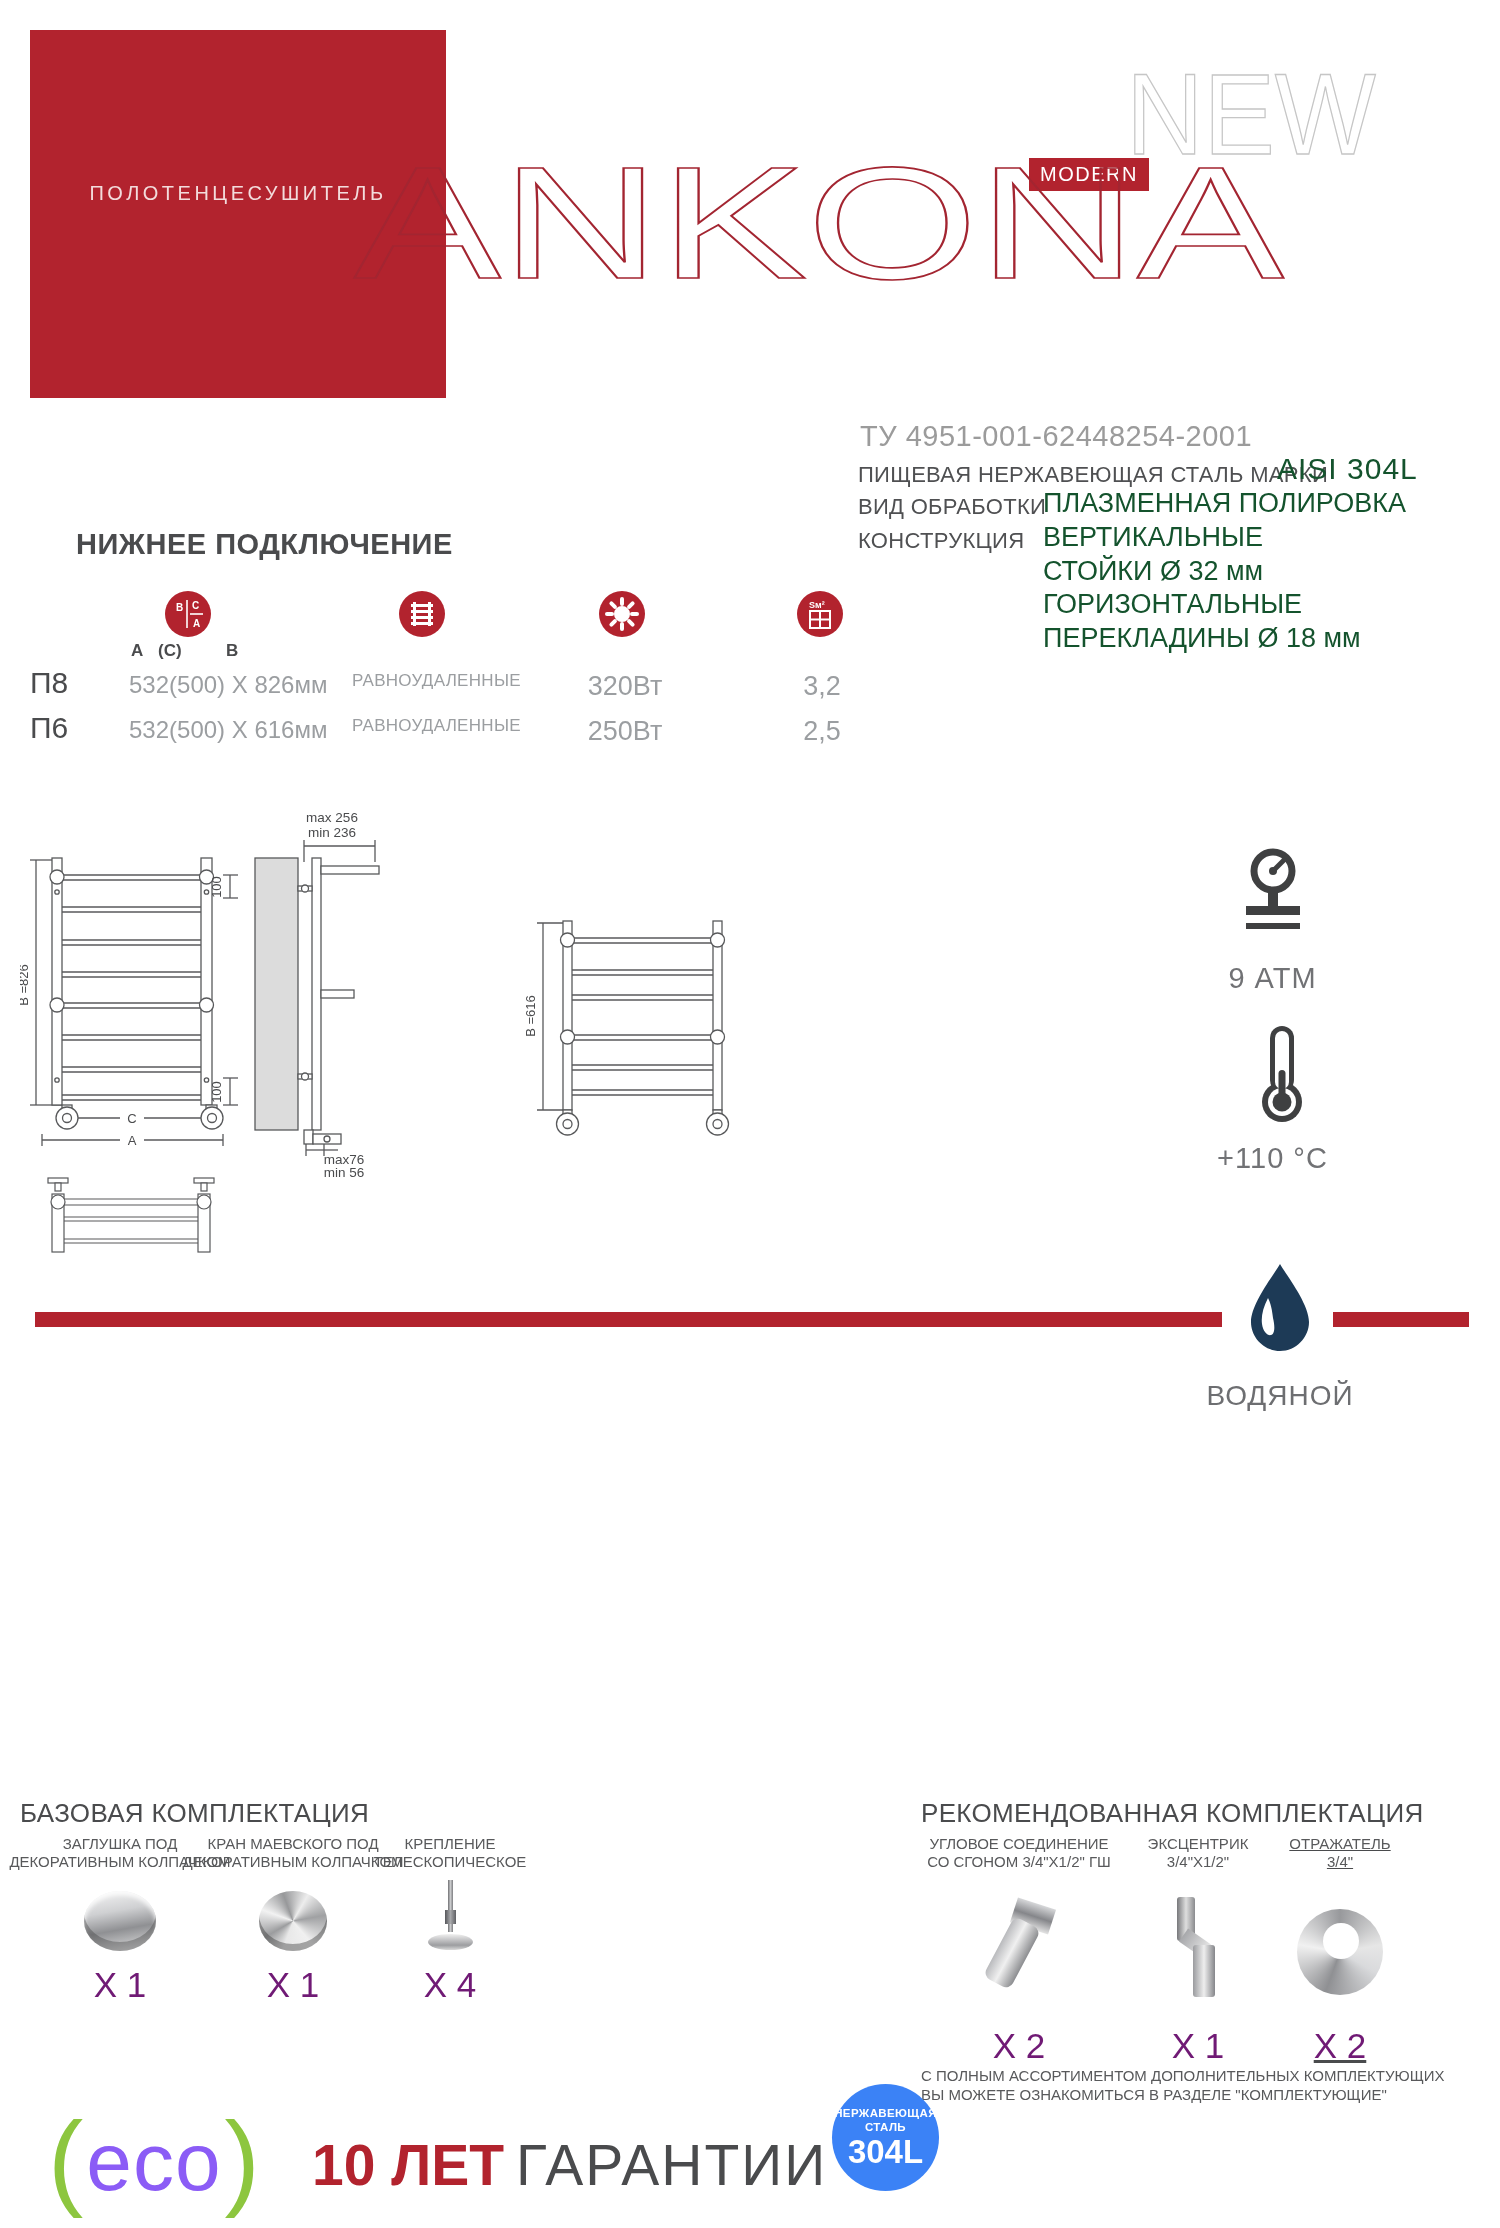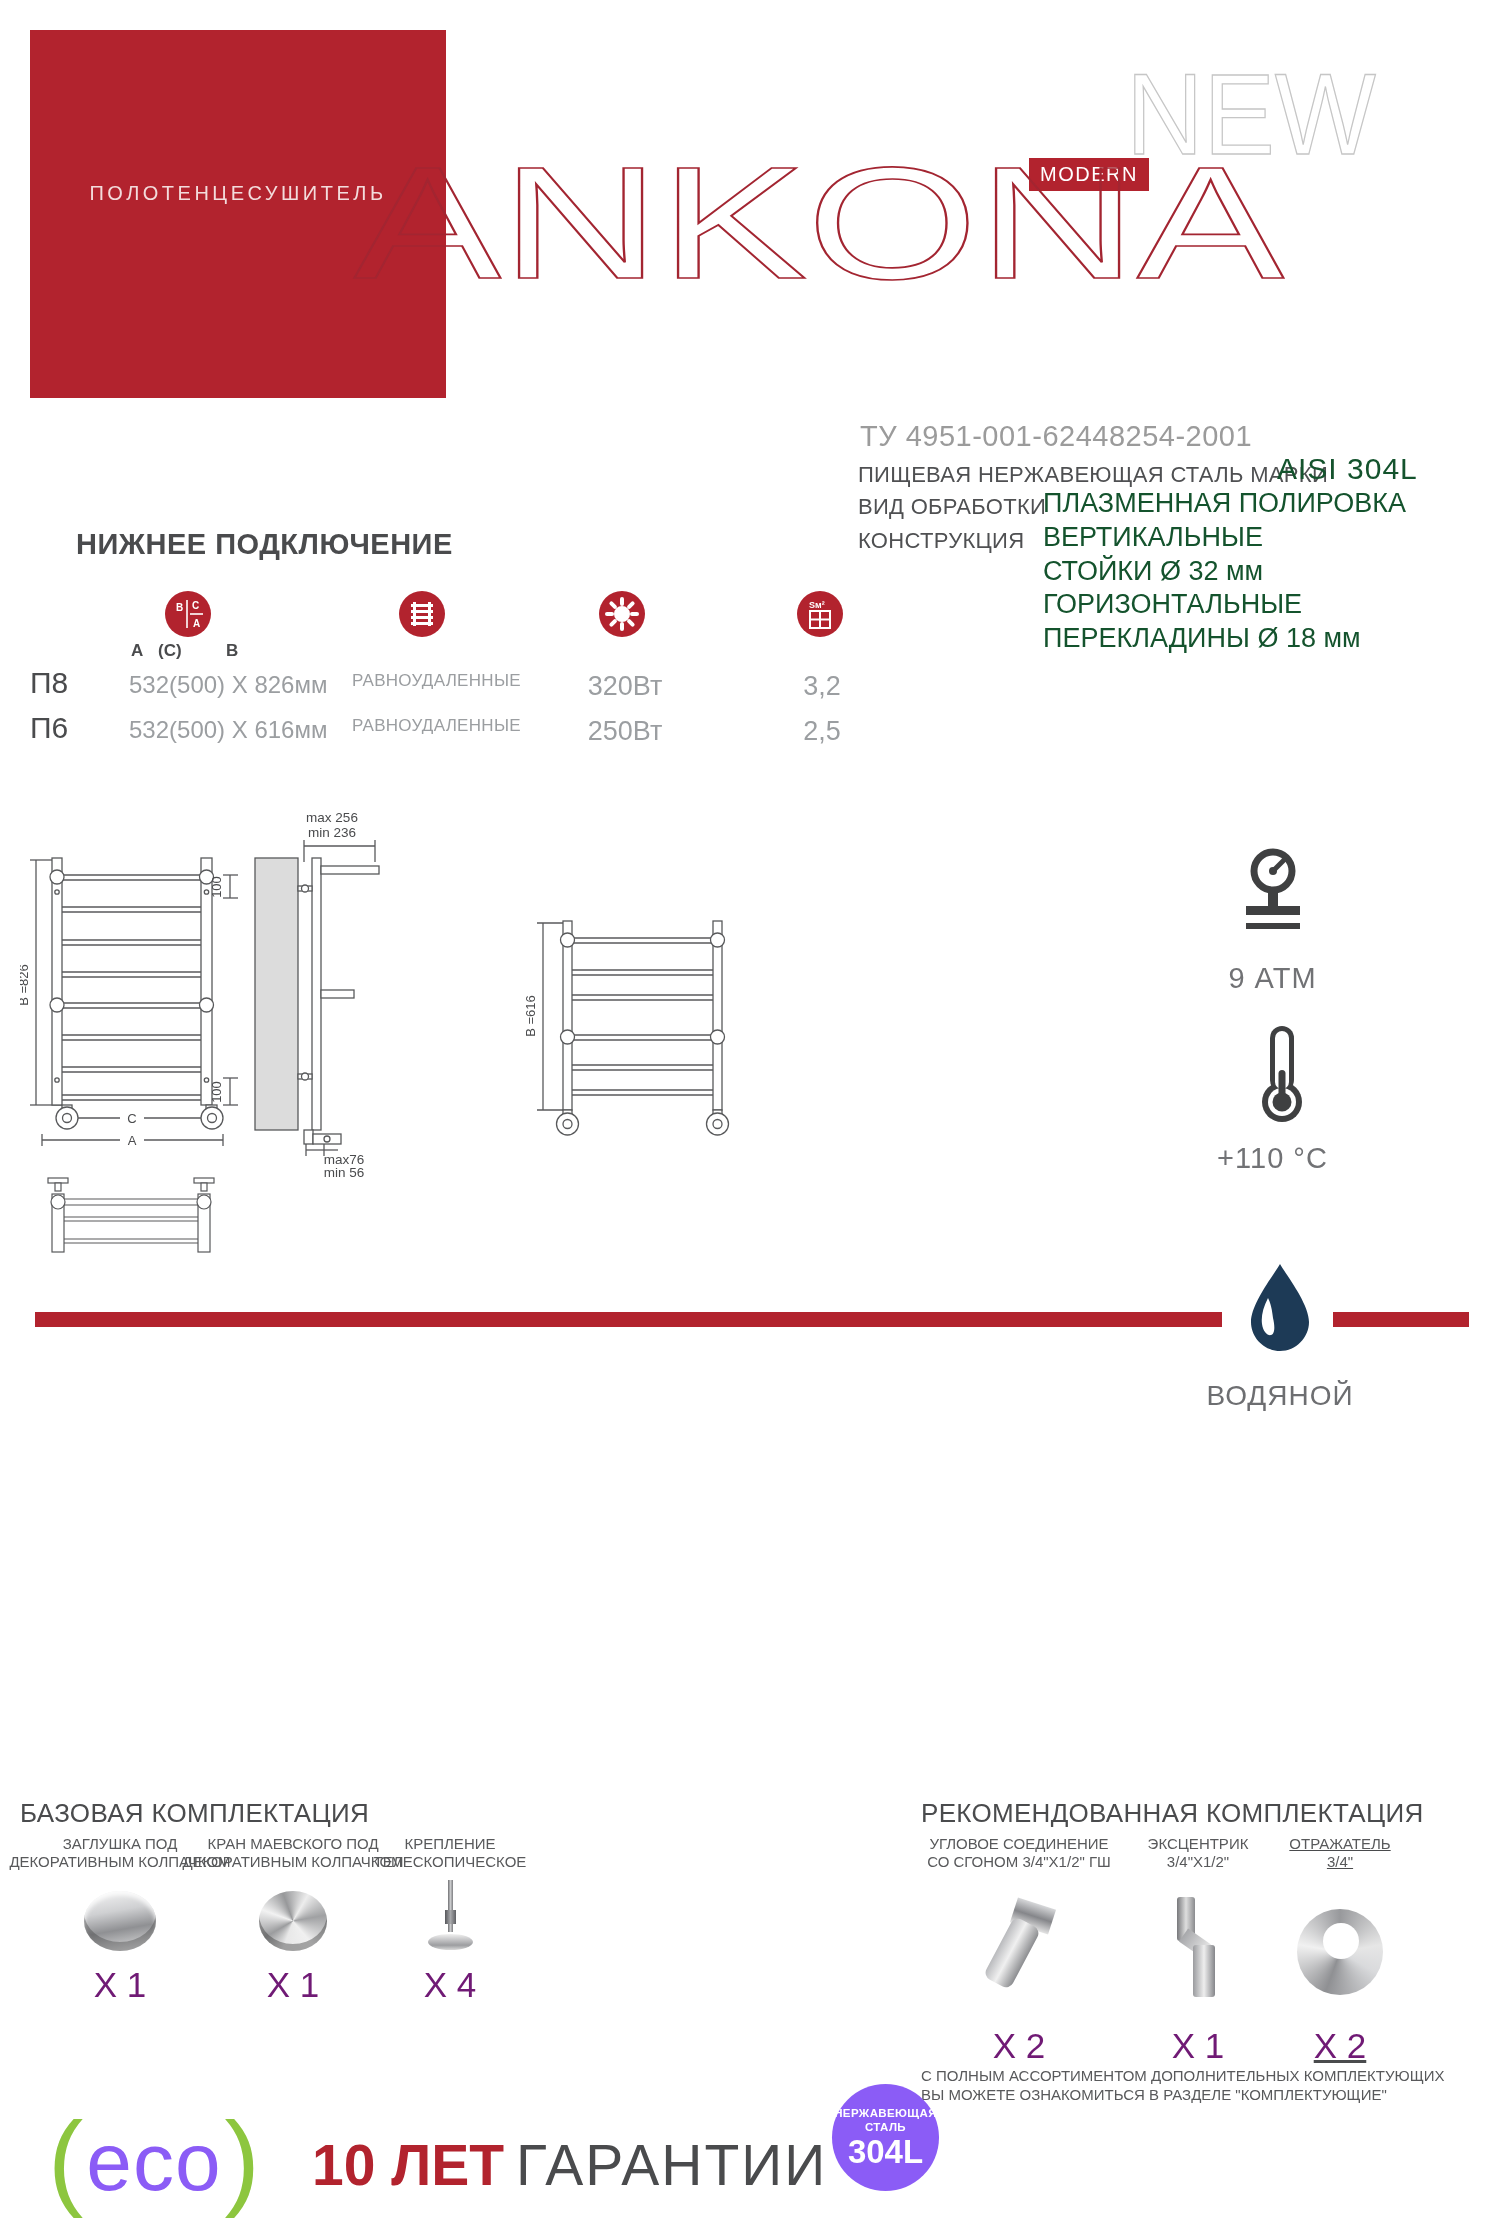--- a/index.html
+++ b/index.html
@@ -89,21 +89,21 @@
     background:conic-gradient(from 120deg,#d9dadc,#8f9093 80deg,#f1f1f1 160deg,#98999c 240deg,#e6e6e6 320deg,#d9dadc);}
   .part-reflector::after{content:"";position:absolute;left:26px;top:14px;width:36px;height:36px;border-radius:50%;background:#ffffff;}
 
   
   .eco{position:absolute;left:48px;top:2096px;display:flex;align-items:center;height:126px;}
   .eco .paren{font-size:106px;line-height:1;color:#8dc63f;font-weight:400;}
   .eco .word{font-size:82px;color:#8b5cf6;letter-spacing:1px;padding:0 3px;margin-top:6px;}
   .warranty{position:absolute;left:312px;top:2132px;font-size:57px;white-space:nowrap;}
   .w-strong{font-weight:700;color:#b2232e;}
   .w-rest{font-weight:400;color:#4a4b4d;letter-spacing:2px;margin-left:12px;}
-  .steel-badge{position:absolute;left:832px;top:2084px;width:107px;height:107px;border-radius:50%;background:#8b5cf6;
+  .steel-badge{position:absolute;left:832px;top:2084px;width:107px;height:107px;border-radius:50%;background:#3b82f6;
     color:#fff;display:flex;flex-direction:column;align-items:center;justify-content:center;text-align:center;}
   .sb1,.sb2{font-size:11.5px;font-weight:700;letter-spacing:.4px;line-height:14px;}
   .sb3{font-size:33px;font-weight:700;line-height:36px;}
 </style>
 </head>
 <body>
 
 <div class="page">
 
   <div class="brand-card">

